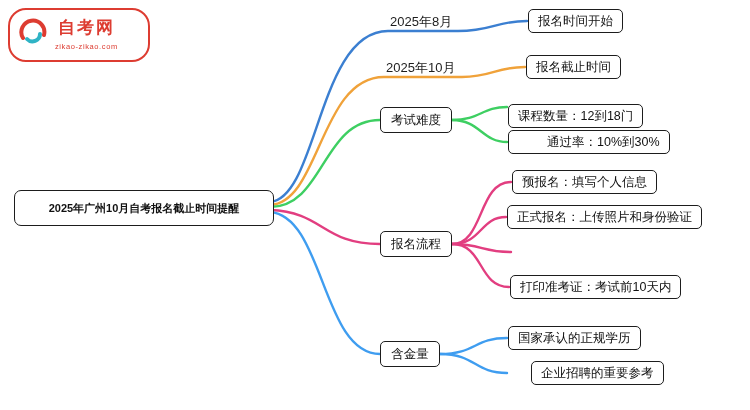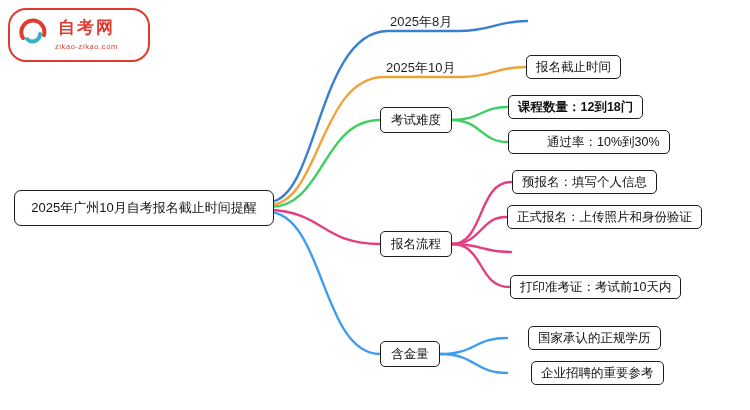--- a/index.html
+++ b/index.html
@@ -9,21 +9,21 @@
   .edges { position:absolute; left:0; top:0; width:750px; height:410px; }
 
   .node {
     position:absolute; background:#ffffff; border:1.6px solid #1d1d1d;
     border-radius:5px; font-size:12.5px; color:#111;
     display:flex; align-items:center; justify-content:center;
     white-space:nowrap; padding:0 9px; height:24px;
   }
   .root-node {
     left:14px; top:190px; width:260px; height:36px;
-    border-radius:7px; font-size:13px; font-weight:normal;
+    border-radius:7px; font-size:11px; font-weight:bold;
     overflow:hidden;
   }
   .branch-box { height:26px; overflow:hidden; }
   .free-label {
     position:absolute; font-size:13px; color:#1d1d1d; white-space:nowrap;
   }
 
   .logo-box {
     position:absolute; left:8px; top:8px; width:142px; height:54px;
     border:2px solid #dd3c31; border-radius:18px; background:#fff;
@@ -70,30 +70,31 @@
     </span>
     <span class="logo-text-col">
       <span class="logo-title">自考网</span>
       <span class="logo-domain">zikao-zikao.com</span>
     </span>
   </div>
 
   <div class="node root-node">2025年广州10月自考报名截止时间提醒</div>
 
   <div class="free-label" style="left:390px; top:13px;">2025年8月</div>
+  <div class="node" style="left:528px; top:9px;">报名时间开始</div>
 
   <div class="free-label" style="left:386px; top:59px;">2025年10月</div>
   <div class="node" style="left:526px; top:55px;">报名截止时间</div>
 
   <div class="node branch-box" style="left:380px; top:107px; width:72px;">考试难度</div>
-  <div class="node" style="left:508px; top:95px;font-weight:bold;">课程数量：12到18门</div>
+  <div class="node" style="left:508px; top:104px;">课程数量：12到18门</div>
   <div class="node" style="left:508px; top:130px;padding-left:38px;">通过率：10%到30%</div>
 
   <div class="node branch-box" style="left:380px; top:231px; width:72px;">报名流程</div>
   <div class="node" style="left:512px; top:170px;">预报名：填写个人信息</div>
   <div class="node" style="left:507px; top:205px;">正式报名：上传照片和身份验证</div>
   <div class="node" style="left:510px; top:275px;">打印准考证：考试前10天内</div>
 
   <div class="node branch-box" style="left:380px; top:341px; width:60px;">含金量</div>
-  <div class="node" style="left:508px; top:326px;margin-left:20px;">国家承认的正规学历</div>
+  <div class="node" style="left:508px; top:326px;">国家承认的正规学历</div>
   <div class="node" style="left:531px; top:361px;">企业招聘的重要参考</div>
 
 </div>
 
 </body></html>

